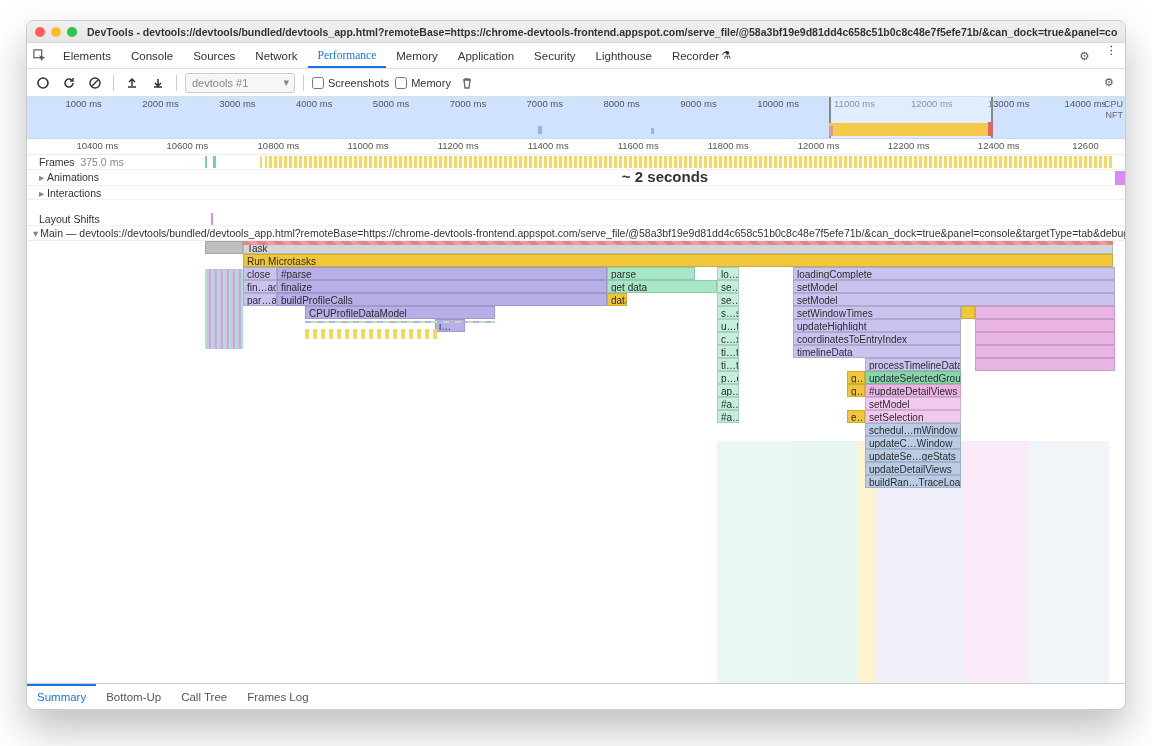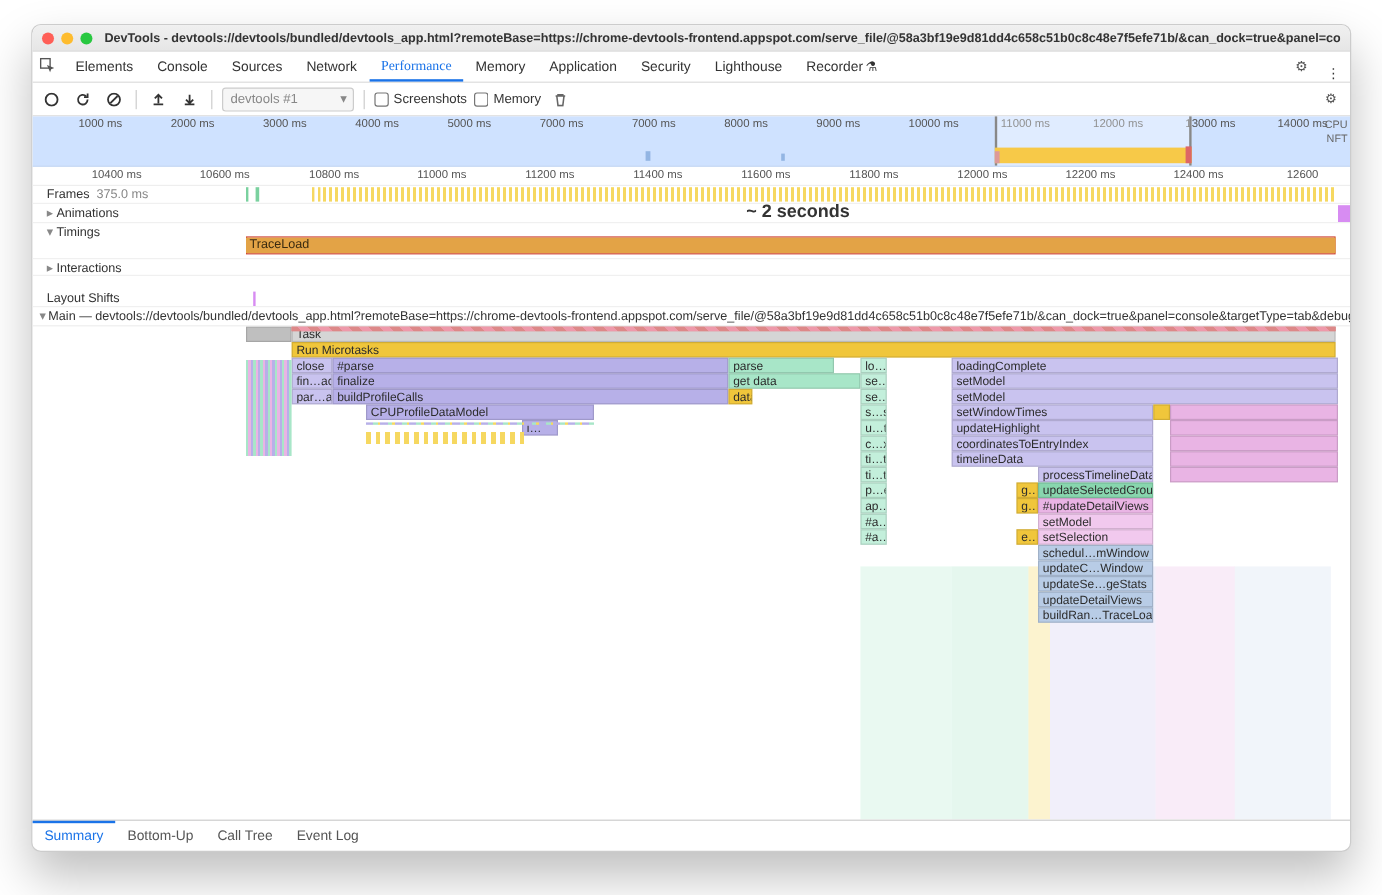--- a/index.html
+++ b/index.html
@@ -7,21 +7,21 @@
   .window { position: absolute; top: 20px; left: 26px; width: 1100px; height: 690px; background: #fff; border: 1px solid #ccc; border-radius: 8px; box-shadow: 0 20px 40px rgba(0,0,0,.25); overflow: hidden; display: flex; flex-direction: column; }
 
   
   .titlebar { height: 22px; background: linear-gradient(#f0f0f0,#e6e6e6); border-bottom: 1px solid #d5d5d5; display: flex; align-items: center; padding: 0 8px; font-size: 10.5px; color: #333; }
   .dots { display: flex; gap: 6px; margin-right: 10px; }
   .dot { width: 10px; height: 10px; border-radius: 50%; }
   .dot.r { background:#ff5f57 } .dot.y{background:#febc2e} .dot.g{background:#28c840}
   .titlebar-text { white-space: nowrap; overflow: hidden; font-weight: 600; }
 
   
-  .dt-tabs { height: 26px; border-bottom:1px solid #ddd; display:flex; align-items:flex-end; font-size:11.5px; color:#333; }
+  .dt-tabs { height: 26px; border-bottom:1px solid #ddd; display:flex; align-items:flex-start; font-size:11.5px; color:#333; }
   .dt-tabs .icon-btn { width:26px; height:26px; display:flex; align-items:center; justify-content:center; color:#555;}
   .dt-tabs .tab { padding: 0 10px; height:100%; display:flex; align-items:center; cursor:default;}
   .dt-tabs .tab.active { color:#1a73e8; border-bottom:2px solid #1a73e8;font-family:Liberation Serif, serif;}
   .dt-tabs .flask { margin-left:2px; font-size:11px;}
   .dt-tabs .spacer{flex:1}
   .dt-tabs .kebab{padding:0 8px;}
 
   
   .toolbar { height:28px; border-bottom:1px solid #ddd; display:flex; align-items:center; gap:6px; padding:0 6px; font-size:11px; color:#555;}
   .toolbar .ib{width:20px;height:20px;display:flex;align-items:center;justify-content:center;border-radius:3px;}
@@ -253,27 +253,20 @@
     </div>
 
     <div class="track" style="height:16px;">
       <div class="lbl"><span class="tri">▸</span><span>Animations</span></div>
       <div class="content" style="height:16px;">
         <div class="annot">~ 2 seconds</div>
         <div class="pink" style="right:0;width:10px"></div>
       </div>
     </div>
 
-    <div class="track timings" style="height:30px;">
-      <div class="lbl"><span class="tri">▾</span><span>Timings</span></div>
-      <div class="content">
-        <div class="tracebox"></div>
-        <div class="traceload">TraceLoad</div>
-      </div>
-    </div>
 
     <div class="track" style="height:14px;">
       <div class="lbl"><span class="tri">▸</span><span>Interactions</span></div>
       <div class="content"></div>
     </div>
 
     <div class="track" style="height:14px;margin-top:12px;">
       <div class="lbl"><span>Layout Shifts</span></div>
       <div class="content">
           <div class="pink" style="left:6px;width:2px"></div>
@@ -406,16 +399,16 @@
         <span style="background:repeating-linear-gradient(90deg,#a8e6c8 0 2px,#e9b4e4 2px 4px,#b7b0e8 4px 6px);height:80px;width:100%"></span>
       </div>
     </div>
 
   </div>
 
   <div class="bottom">
     <div class="tab active">Summary</div>
     <div class="tab">Bottom-Up</div>
     <div class="tab">Call Tree</div>
-    <div class="tab">Event Log</div>
+    <div class="tab">Frames Log</div>
   </div>
 
 </div>
 
 </body></html>

